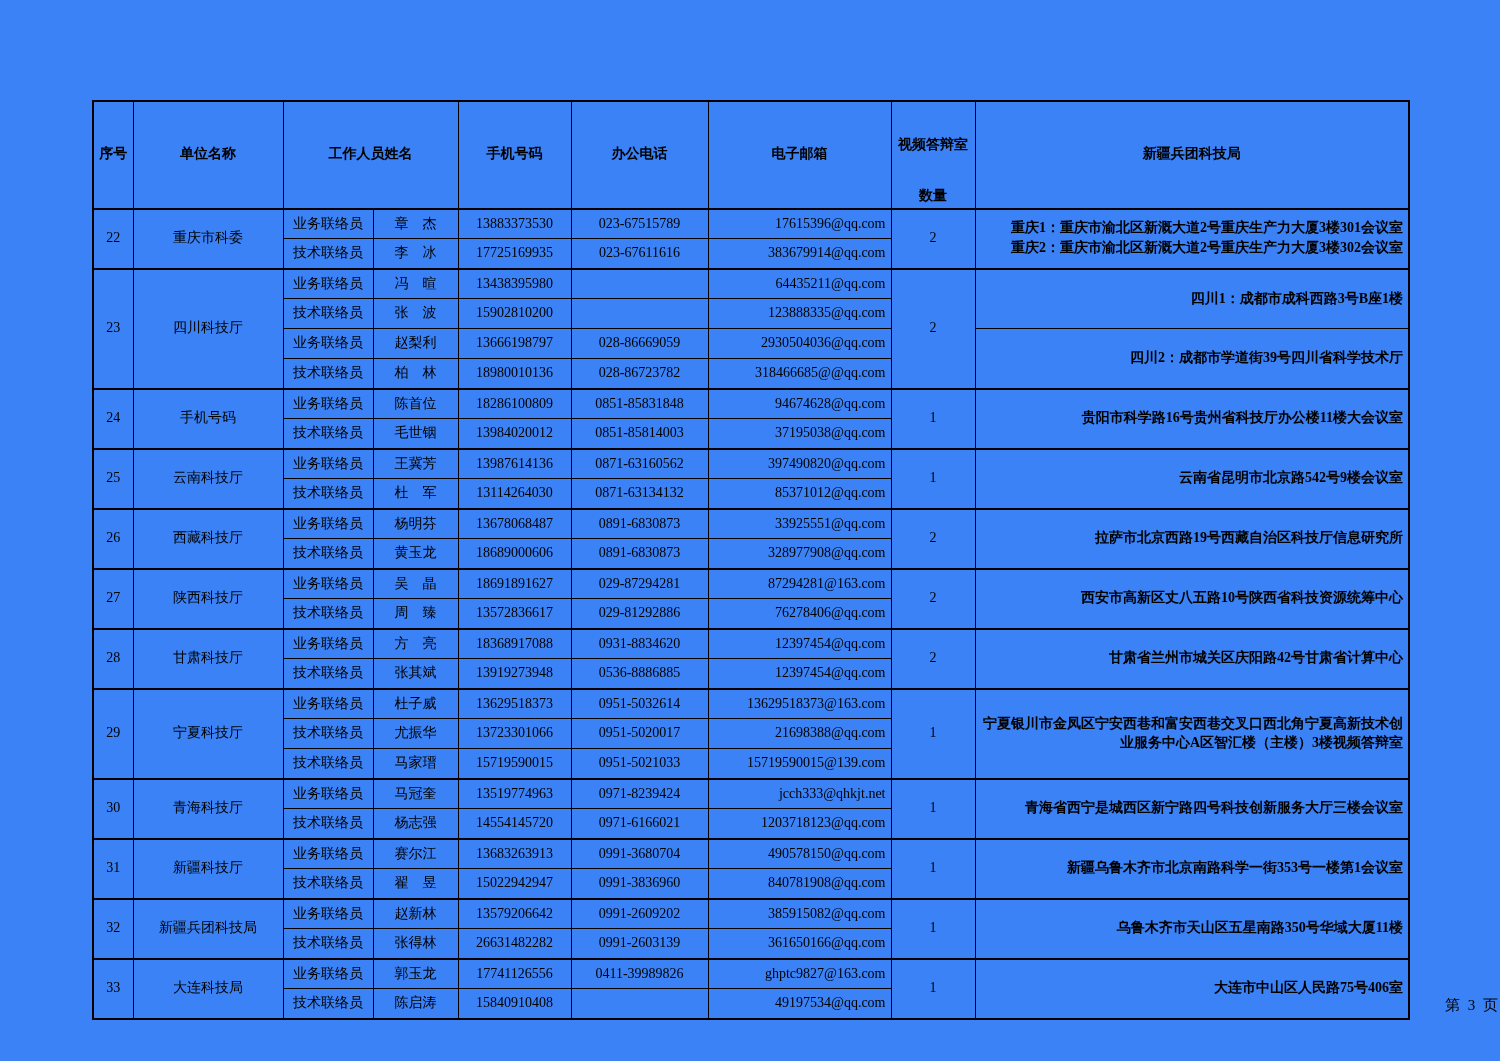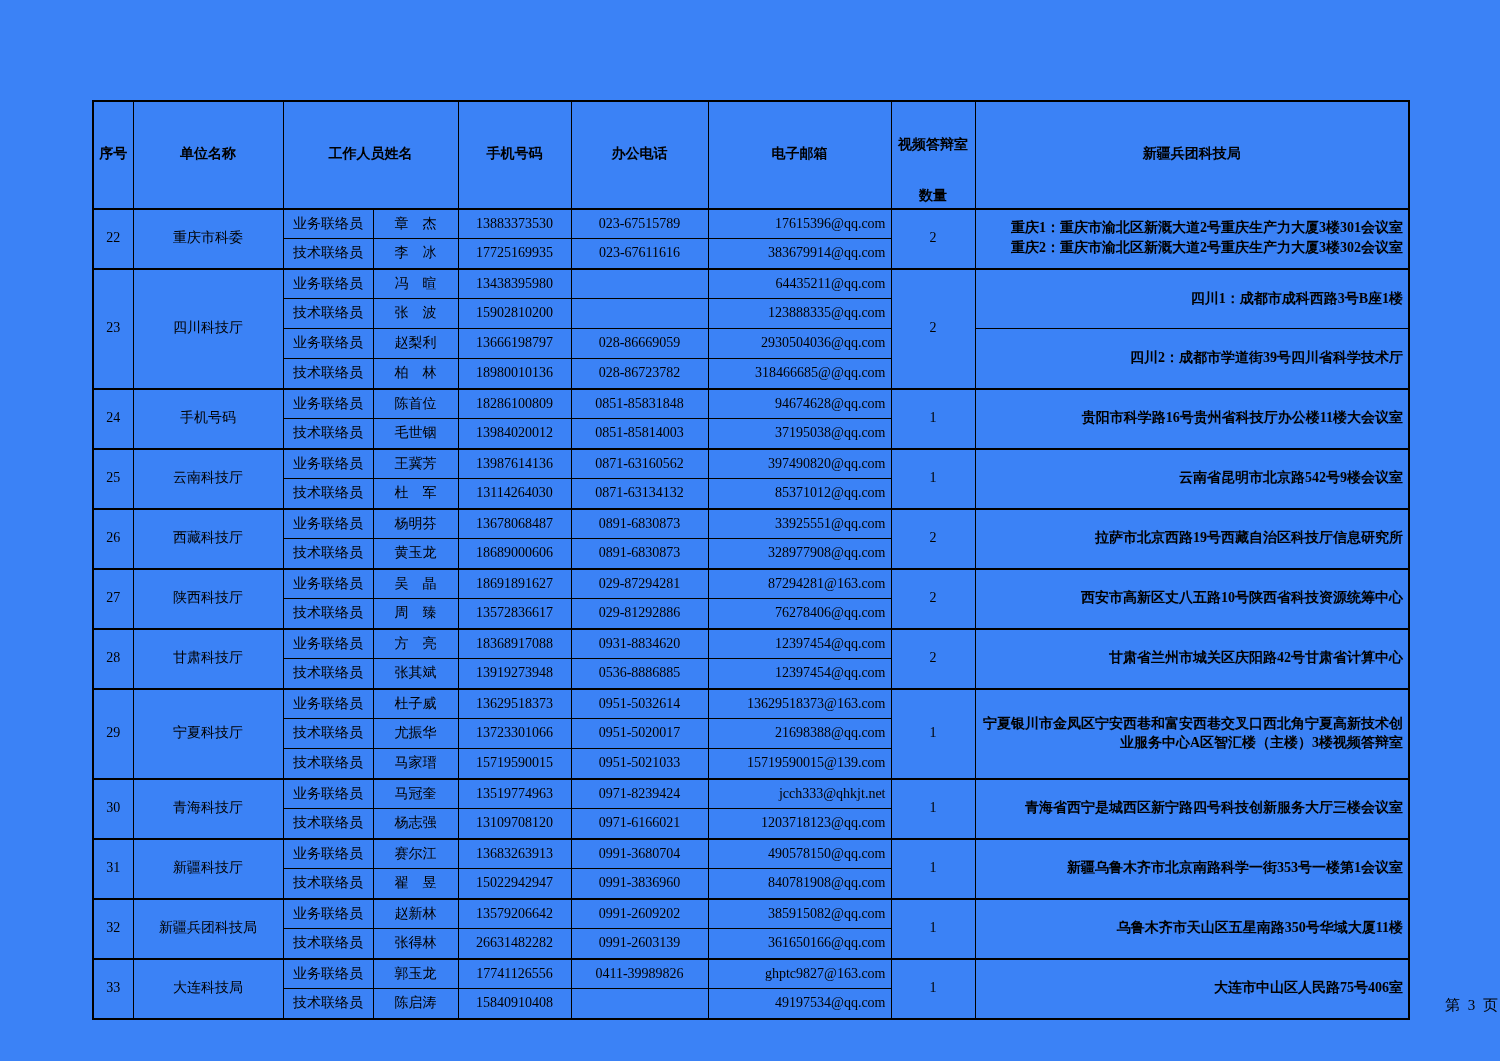--- a/index.html
+++ b/index.html
@@ -296,21 +296,21 @@
           <td class="c">0971-8239424</td>
           <td class="l email">jcch333@qhkjt.net</td>
           <td rowspan="2" class="c">1</td>
           <td rowspan="2" class="l addr">
             <div>青海省西宁是城西区新宁路四号科技创新服务大厅三楼会议室</div>
           </td>
         </tr>
         <tr>
           <td class="c">技术联络员</td>
           <td class="c">杨志强</td>
-          <td class="c">13109708120</td>
+          <td class="c">14554145720</td>
           <td class="c">0971-6166021</td>
           <td class="l email">1203718123@qq.com</td>
         </tr>
         <tr class="group-start">
           <td rowspan="2" class="c">31</td>
           <td rowspan="2" class="c">新疆科技厅</td>
           <td class="c">业务联络员</td>
           <td class="c">赛尔江</td>
           <td class="c">13683263913</td>
           <td class="c">0991-3680704</td>

